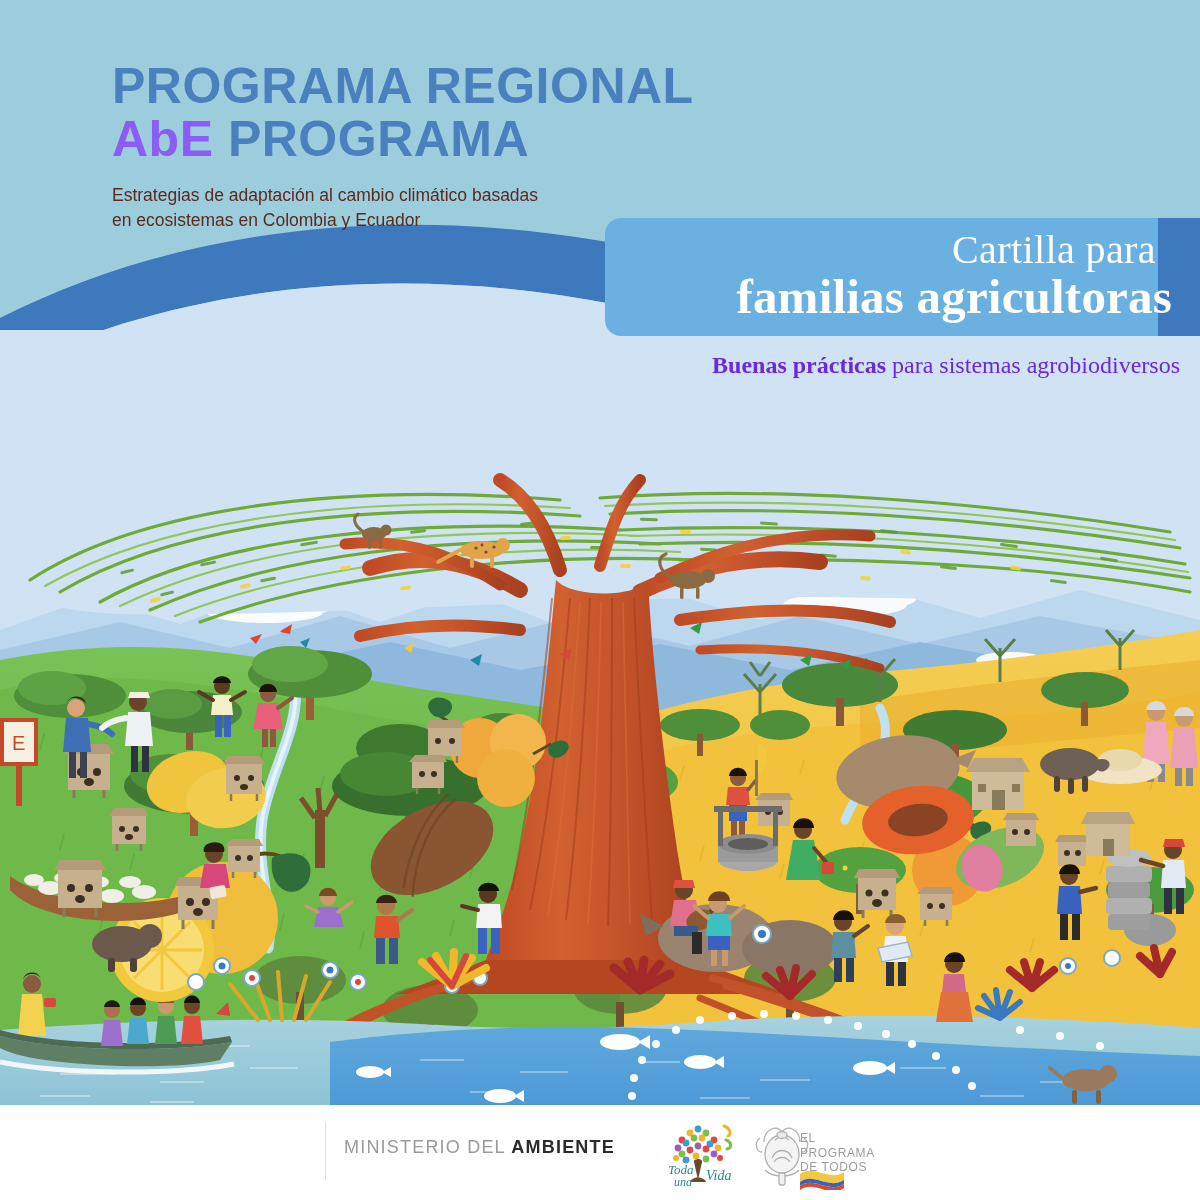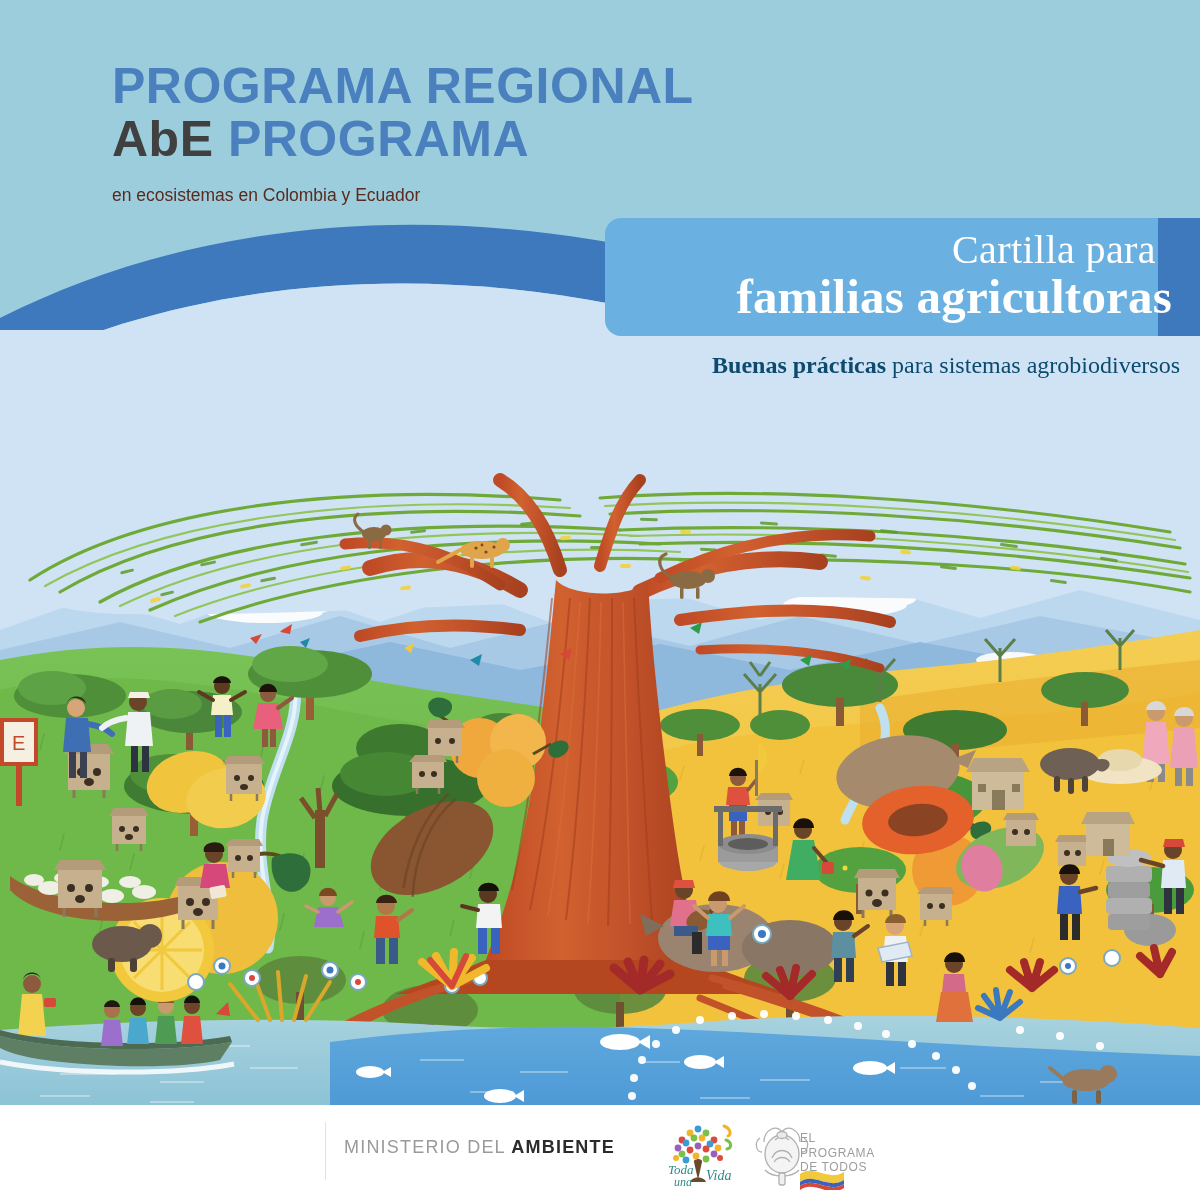--- a/index.html
+++ b/index.html
@@ -13,21 +13,21 @@
   
   .topband{position:absolute;left:0;top:0;width:1200px;height:400px;background:#9ccddd;}
 
   
   .prog-title{
     position:absolute;left:112px;top:60px;width:640px;
     font-size:50px;font-weight:bold;letter-spacing:.5px;line-height:1.06;
     color:#4a80bd;
   }
   .prog-title .l2{display:block;}
-  .abe{color:#404040;text-align:center;}
+  .abe{color:#8b5cf6;text-align:center;}
   .prog-sub{
     position:absolute;left:112px;top:183px;width:520px;
     font-size:17.5px;line-height:1.42;color:#5a2a1e;font-weight:500;
   }
 
   
   .wavewrap{position:absolute;left:0;top:0;width:1200px;height:560px;}
   .wavewrap svg{display:block;}
 
   
@@ -45,21 +45,21 @@
     font-family:"Liberation Serif", serif;font-size:40px;color:#ffffff;letter-spacing:.4px;
   }
   .banner-l2{
     position:absolute;left:605px;top:268px;width:585px;
     text-align:right;padding-right:18px;box-sizing:border-box;
     font-family:"Liberation Serif", serif;font-weight:bold;font-size:49px;color:#ffffff;letter-spacing:.2px;
   }
   .banner-sub{
     position:absolute;left:600px;top:352px;width:580px;
     text-align:right;
-    font-family:"Liberation Serif", serif;font-size:24px;color:#0c4a6e;
+    font-family:"Liberation Serif", serif;font-size:24px;color:#6d28d9;
   }
   .banner-sub b{font-weight:bold;}
 
   
   .illus{position:absolute;left:0;top:330px;width:1200px;height:775px;overflow:hidden;}
   .illus svg{display:block;}
 
   
   .footer{position:absolute;left:0;top:1105px;width:1200px;height:95px;background:#ffffff;}
   .footer-rule{position:absolute;left:325px;top:1122px;width:1px;height:58px;background:#e2e2e2;}
@@ -1035,20 +1035,21 @@
     <b>Buenas prácticas</b><span> para sistemas agrobiodiversos</span>
   </div>
 
   <div class="prog-title">
     <span>PROGRAMA REGIONAL</span>
     <span class="l2">
       <span class="abe">AbE</span><span> PROGRAMA</span>
     </span>
   </div>
   <div class="prog-sub">
+    <div>Estrategias de adaptación al cambio climático basadas</div>
     <div>en ecosistemas en Colombia y Ecuador</div>
   </div>
 
   <div class="footer"></div>
   <div class="footer-rule"></div>
   <div class="min-logo">
     <span>MINISTERIO DEL </span><b>AMBIENTE</b>
   </div>
 
   <div class="logo-toda">

